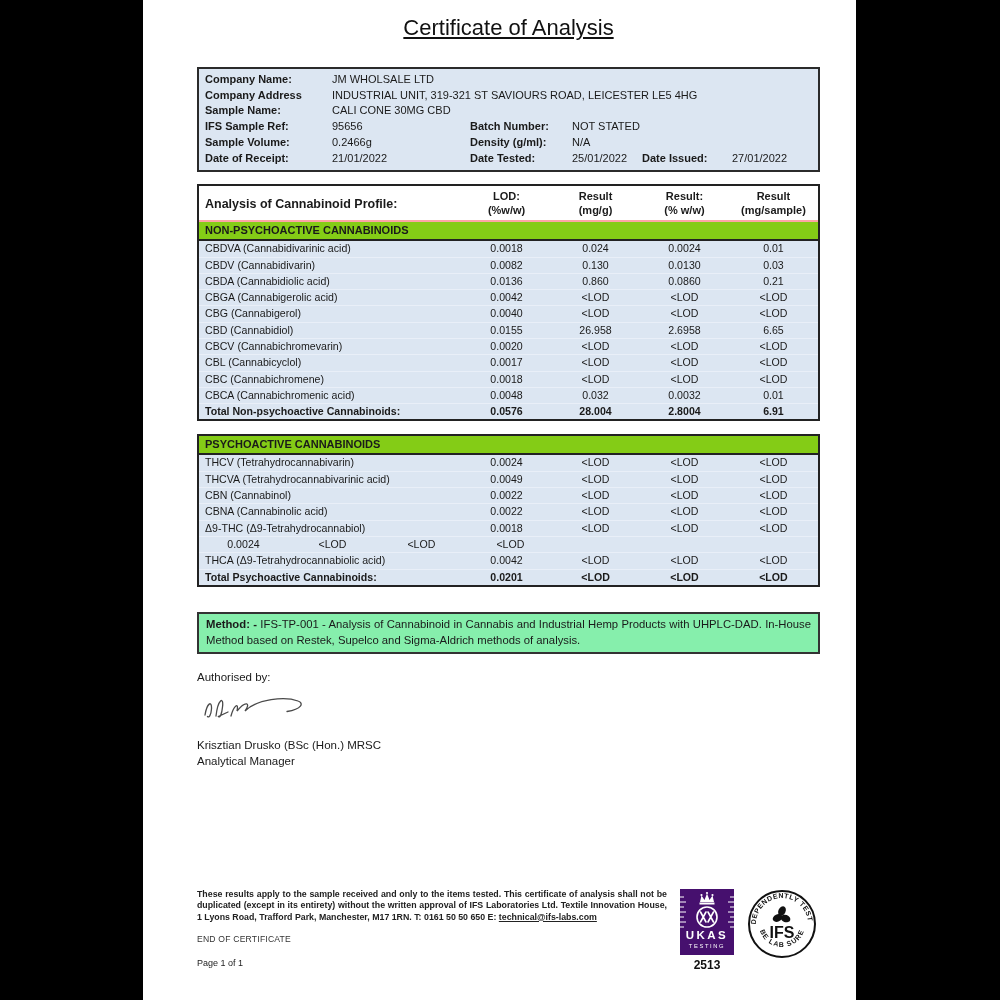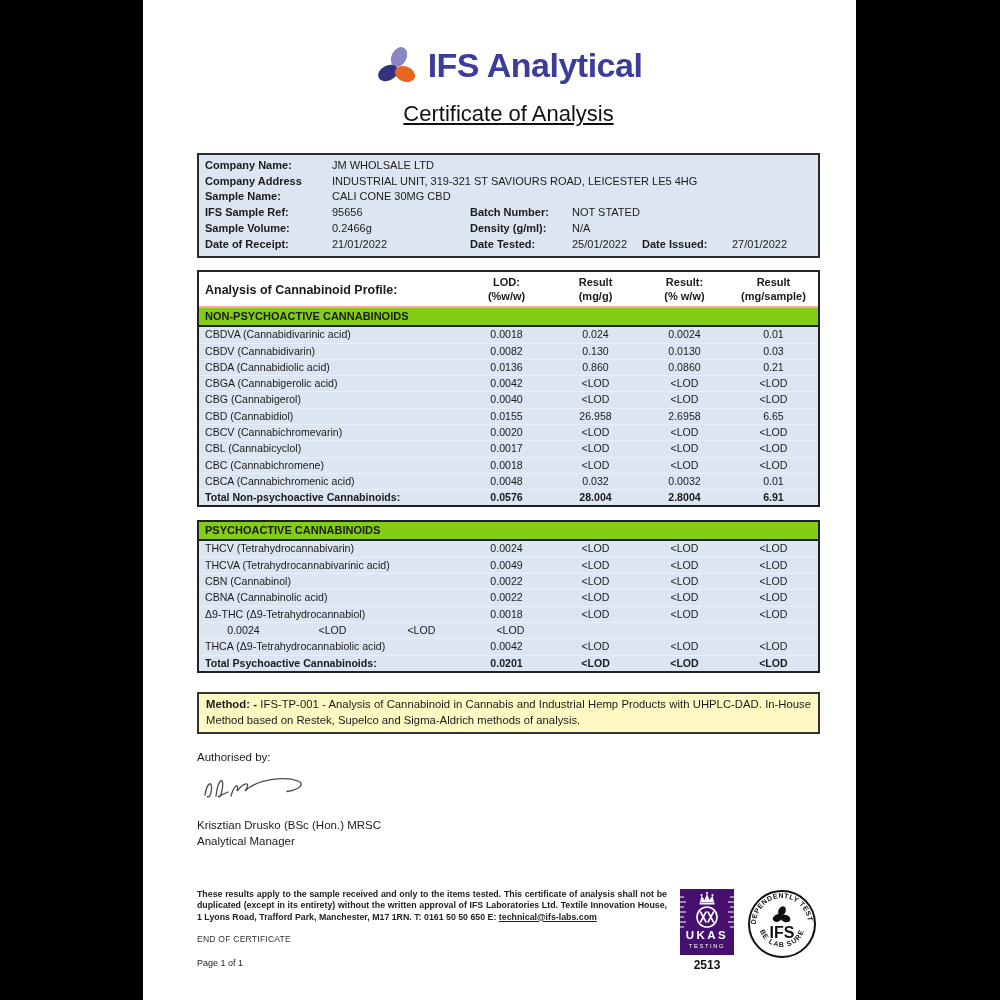--- a/index.html
+++ b/index.html
@@ -33,21 +33,21 @@
   .a-colhead{width:14.375%;flex:none;text-align:center;font-weight:bold;font-size:11px;line-height:13.5px;}
   .a-sect{background:#84cc16;border-bottom:2px solid #222;font-weight:bold;font-size:11px;line-height:15px;padding:1px 0 1px 6px;}
   .a-row{display:flex;background:#dce6f2;font-size:10.6px;line-height:15.3px;border-bottom:1px solid #e9eff8;}
   .a-row:last-child{border-bottom:none;}
   .a-row.total{font-weight:bold;}
   .a-name{width:42.5%;flex:none;padding-left:6px;box-sizing:border-box;white-space:nowrap;}
   .a-val{width:14.375%;flex:none;text-align:center;}
   .mt13{margin-top:13px;}
 
   
-  .method-box{margin-top:19px;border:2px solid #333;background:#fef9c3;padding:3px 7px 4px 7px;font-size:11.3px;line-height:15.8px;text-align:justify;}
+  .method-box{margin-top:25px;border:2px solid #333;background:#86efac;padding:3px 7px 4px 7px;font-size:11.3px;line-height:15.8px;text-align:justify;}
   .method-box b{font-weight:bold;}
 
   
   .auth-heading{margin-top:17px;font-size:11.5px;}
   .signature{margin-top:5px;margin-left:2px;}
   .auth-name{margin-top:9px;font-size:11.5px;line-height:16px;}
 
   
   .footer{position:absolute;left:0;top:889px;width:623px;display:flex;align-items:flex-start;}
   .foot-left{width:470px;flex:none;}
@@ -59,28 +59,20 @@
   .ukas-wrap{display:flex;flex-direction:column;align-items:center;}
   .ukas-num{margin-top:3px;font-size:12px;font-weight:bold;color:#111;}
 </style>
 </head>
 <body>
 
 <div class="page">
   <div class="content">
 
     
-    <div class="brand">
-      <svg width="44" height="42" viewBox="0 0 44 42">
-        <ellipse cx="24" cy="13" rx="7.5" ry="10.5" transform="rotate(28 24 13)" fill="#8a87c7"></ellipse>
-        <ellipse cx="13" cy="29" rx="10.5" ry="7.5" transform="rotate(-28 13 29)" fill="#32327e"></ellipse>
-        <ellipse cx="30" cy="30" rx="10.5" ry="7.5" transform="rotate(22 30 30)" fill="#e9641c"></ellipse>
-      </svg>
-      <span class="brand-text">IFS Analytical</span>
-    </div>
 
     <div class="doc-title">Certificate of Analysis</div>
 
     
     <div class="ci-table">
       <div class="ci-row">
         <span class="ci-label wA">Company Name:</span>
         <span class="grow">JM WHOLSALE LTD</span>
       </div>
       <div class="ci-row">

